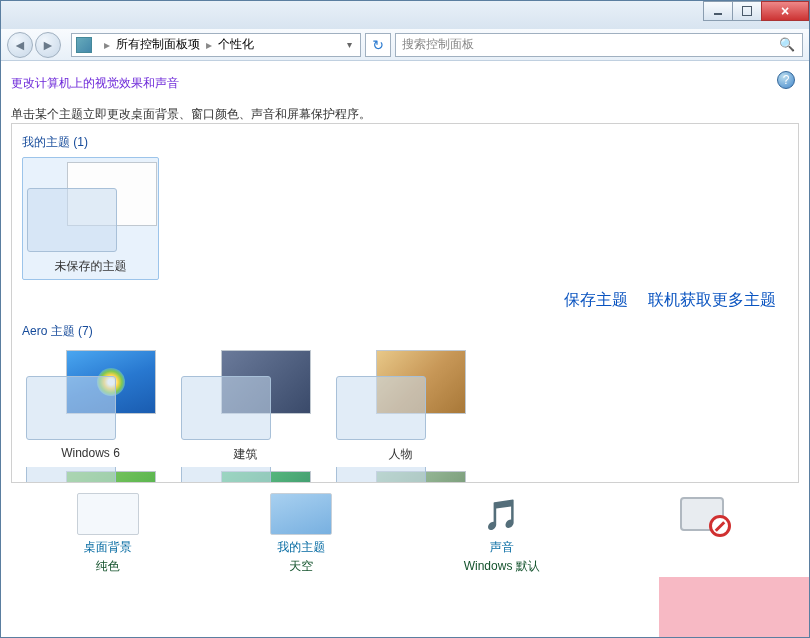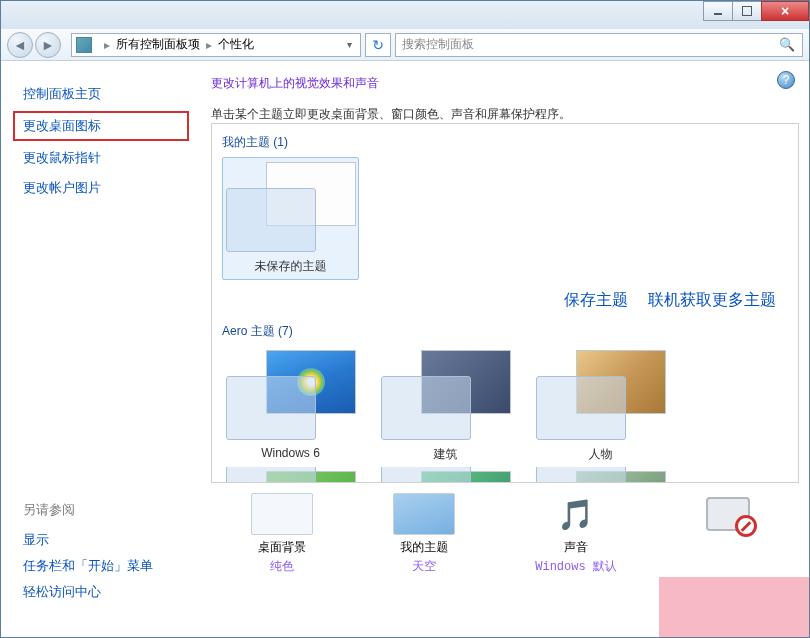--- a/index.html
+++ b/index.html
@@ -36,21 +36,21 @@
 
 .main { flex: 1; padding: 14px 10px 10px 10px; position: relative; overflow: hidden; }
 .help-icon { position: absolute; top: 10px; right: 14px; width: 18px; height: 18px; border-radius: 50%; background: radial-gradient(circle at 35% 30%, #bde, #48c); color: #fff; font-size: 12px; display: flex; align-items: center; justify-content: center; border: 1px solid #369; }
 .main h1 { font-size: 12px; color: #6d28d9; font-weight: normal; margin-bottom: 14px; }
 .main .subtitle { font-size: 12px; color: #333; margin-bottom: 0; }
 
 .themes-panel { border: 1px solid #d0d0d0; height: 360px; overflow: hidden; position: relative; }
 .themes-scroll { height: 100%; overflow-y: auto; padding: 6px 10px 6px 10px; }
 .group-label { font-size: 12px; color: #154a9a; margin: 4px 0 6px 0; }
 .theme-row { display: flex; gap: 18px; flex-wrap: wrap; }
-.theme-item { width: 137px; display: flex; flex-direction: column; align-items: center; padding: 4px; }
+.theme-item { width: 137px; display: flex; flex-direction: column; padding: 4px; }
 .theme-item.selected { background: #e8f2fc; border: 1px solid #9cc4ea; border-radius: 2px; }
 .theme-thumb { width: 130px; height: 90px; position: relative; margin-bottom: 6px; }
 .theme-thumb .behind { position: absolute; top: 0; right: 0; width: 90px; height: 64px; background: #fdfdfd; border: 1px solid #c0c8d0; }
 .theme-thumb .front { position: absolute; bottom: 0; left: 0; width: 90px; height: 64px; background: rgba(200,220,240,0.55); border: 1px solid #a8c0d8; border-radius: 3px; }
 .theme-thumb.win7 .behind { background: linear-gradient(160deg,#4aa6f0 0%,#2878d0 50%,#1a5cb0 100%); }
 .theme-thumb.win7 .behind::after { content:""; position:absolute; left:50%; top:50%; width:28px; height:28px; transform:translate(-50%,-50%); border-radius:50%; background: radial-gradient(circle,#fff 15%,#ffd54a 35%,#7ec850 55%,#48a0f0 75%,#e05050 95%); }
 .theme-thumb.arch .behind { background: linear-gradient(135deg,#6a7a9a,#3a4a6a); }
 .theme-thumb.people .behind { background: linear-gradient(135deg,#e8c888,#c89858,#a87838); }
 .theme-name { font-size: 12px; color: #333; text-align: center; }
 .theme-actions { display: flex; justify-content: flex-end; gap: 20px; margin: 10px 12px 12px 0; font-size: 16px; }
@@ -60,22 +60,22 @@
 
 .bottom-bar { display: flex; justify-content: space-around; padding: 10px 0 0 0; }
 .bottom-item { display: flex; flex-direction: column; align-items: center; font-size: 12px; }
 .bottom-icon { width: 62px; height: 42px; margin-bottom: 4px; border: 1px solid #c8d0d8; background: #f4f8fc; border-radius: 2px; display: flex; align-items: center; justify-content: center; }
 .bottom-icon.wincolor { background: linear-gradient(160deg,#a8d0f0,#78b0e0); }
 .bottom-icon.sound { border: none; background: none; font-size: 30px; }
 .bottom-icon.saver { border: none; background: none; position: relative; }
 .bottom-icon.saver .monitor { width: 44px; height: 34px; background: #e8ecf0; border: 2px solid #b0b8c0; border-radius: 4px; }
 .bottom-icon.saver .no { position: absolute; right: 2px; bottom: -2px; width: 22px; height: 22px; border-radius: 50%; background: #fff; border: 3px solid #d03030; }
 .bottom-icon.saver .no::after { content:""; position:absolute; left:2px; top:7px; width:12px; height:3px; background:#d03030; transform:rotate(-45deg); }
-.bottom-label { color: #000000; margin-bottom: 2px; text-align: right; }
-.bottom-value { color: #8b5cf6; font-family: Liberation Mono, monospace; }
+.bottom-label { color: #0369a1; margin-bottom: 2px; text-align: right; }
+.bottom-value { color: #14532d; }
 
 .pink-block { position: absolute; right: 0; bottom: 0; width: 150px; height: 60px; background: #f7b9c4; }
 
 ::-webkit-scrollbar { width: 17px; }
 ::-webkit-scrollbar-track { background: #f0f0f0; border-left: 1px solid #d8d8d8; }
 ::-webkit-scrollbar-thumb { background: #c8d0d8; border: 1px solid #a8b0b8; border-radius: 2px; }
 ::-webkit-scrollbar-button { height: 17px; background: #e8e8e8; border: 1px solid #c0c0c0; }
 </style>
 </head>
 <body>
@@ -104,33 +104,20 @@
       <span class="dd">▾</span>
     </div>
     <div class="refresh">↻</div>
     <div class="searchbox">
       <span>搜索控制面板</span>
       <span class="sicon">🔍</span>
     </div>
   </div>
 
   <div class="body">
-    <div class="sidebar">
-      <div class="side-link">控制面板主页</div>
-      <div class="side-link highlighted">更改桌面图标</div>
-      <div class="side-link">更改鼠标指针</div>
-      <div class="side-link">更改帐户图片</div>
-
-      <div class="side-section">
-        <div class="side-heading">另请参阅</div>
-        <div class="side-link">显示</div>
-        <div class="side-link">任务栏和「开始」菜单</div>
-        <div class="side-link">轻松访问中心</div>
-      </div>
-    </div>
 
     <div class="main">
       <div class="help-icon">?</div>
       <h1>更改计算机上的视觉效果和声音</h1>
       <div class="subtitle">单击某个主题立即更改桌面背景、窗口颜色、声音和屏幕保护程序。</div>
 
       <div class="themes-panel">
         <div class="themes-scroll">
           <div class="group-label">我的主题 (1)</div>
           <div class="theme-row">

